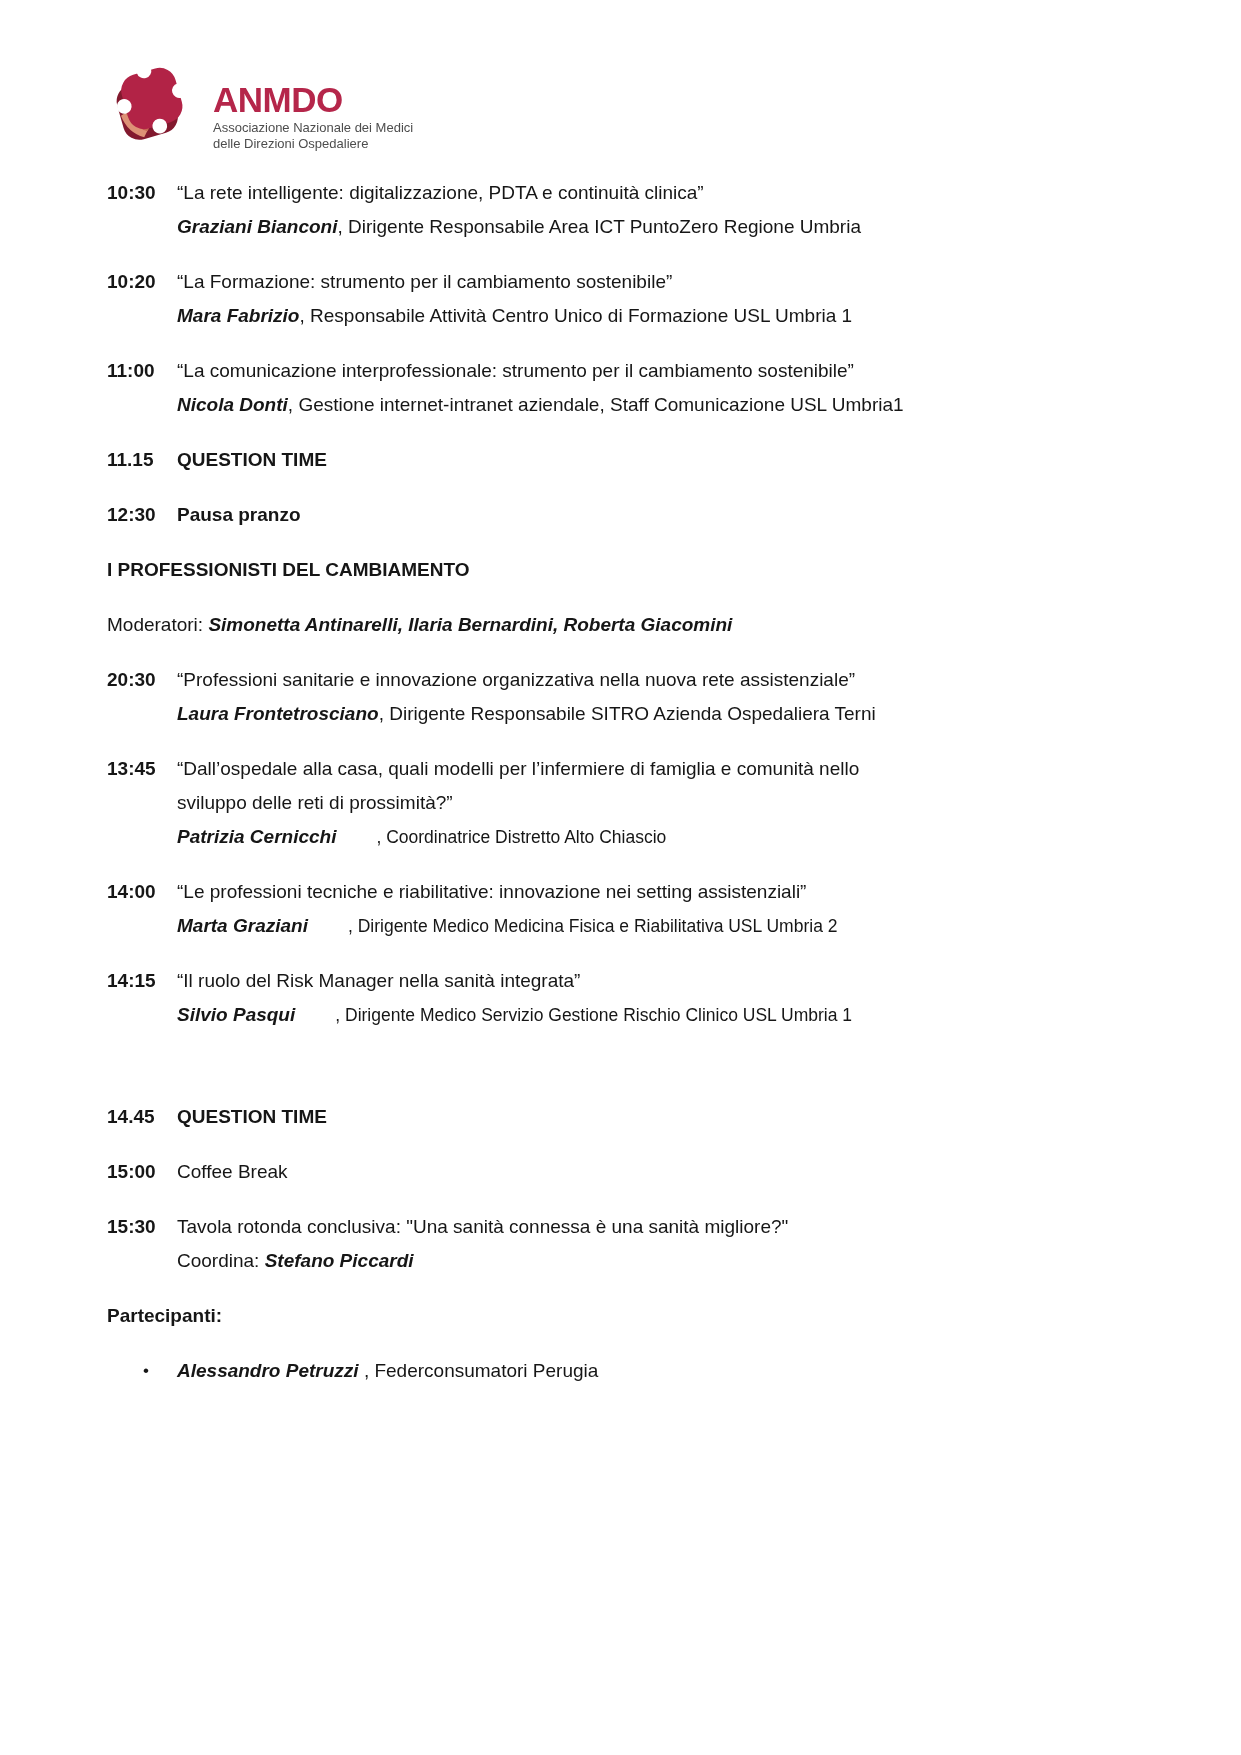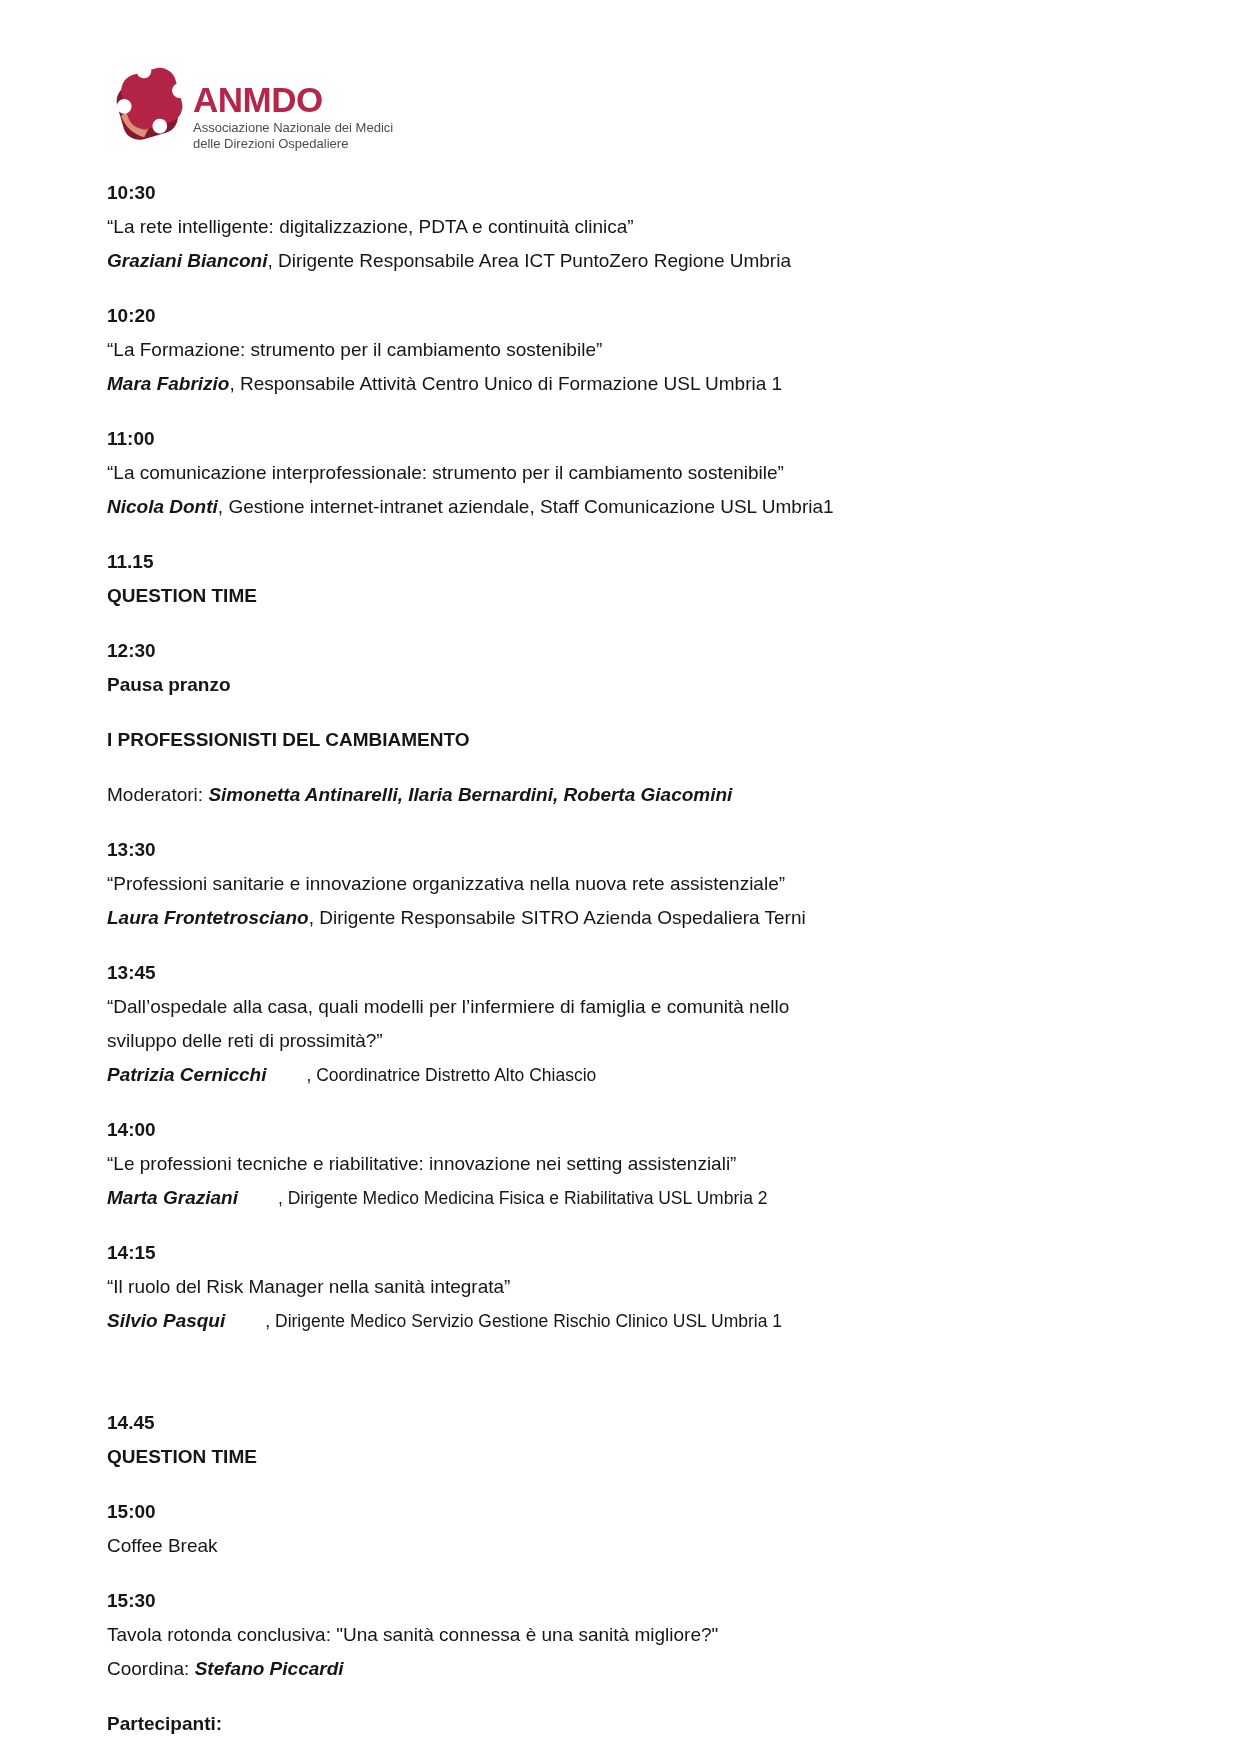--- a/index.html
+++ b/index.html
@@ -8,30 +8,30 @@
     width:1241px; height:1755px;
     font-family:"Liberation Sans", sans-serif;
     color:#161616;
     overflow:hidden;
   }
   .page { padding:60px 105px 0 107px; }
 
   
   .logo-row { display:flex; align-items:flex-start; margin-bottom:28px; height:88px; }
   .logo-mark { width:82px; height:86px; flex:none; }
-  .logo-text-block { padding-top:22px; margin-left:4px; }
+  .logo-text-block { padding-top:22px; margin-left:24px; }
   .logo-word {
     font-size:35px; font-weight:700; letter-spacing:-0.5px;
     color:#b5264a; line-height:1;
   }
   .logo-tagline { font-size:13px; color:#4d4d4d; line-height:1.25; margin-top:3px; }
 
   
   .schedule { }
-  .entry { display:flex; font-size:19px; line-height:34px; margin-bottom:21px;flex-direction:column; }
+  .entry { display:flex; font-size:19px; line-height:34px; margin-bottom:21px; }
   .entry.gap-lg { margin-top:68px; }
   .time { width:70px; flex:none; font-weight:700; }
   .time.bullet-cell { font-weight:400; padding-left:36px; font-size:17px; }
   .content { flex:1; min-width:0; }
   .line { white-space:normal; }
   .seg-r  { font-weight:400; font-style:normal; }
   .seg-b  { font-weight:700; font-style:normal; }
   .seg-bi { font-weight:700; font-style:italic; }
   .seg-rs { font-weight:400; font-style:normal; font-size:17.5px;padding-left:40px; }
 </style>
@@ -106,21 +106,21 @@
         <div class="content">
           <div class="line"><span class="seg-b">I PROFESSIONISTI DEL CAMBIAMENTO</span></div>
         </div>
       </div>
       <div class="entry">
         <div class="content">
           <div class="line"><span class="seg-r">Moderatori: </span><span class="seg-bi">Simonetta Antinarelli, Ilaria Bernardini, Roberta Giacomini</span></div>
         </div>
       </div>
       <div class="entry">
-        <div class="time">13:30</div>
+        <div class="time">20:30</div>
         <div class="content">
           <div class="line"><span class="seg-r">“Professioni sanitarie e innovazione organizzativa nella nuova  rete assistenziale”</span></div>
           <div class="line"><span class="seg-bi">Laura Frontetrosciano</span><span class="seg-r">, Dirigente Responsabile SITRO Azienda Ospedaliera Terni</span></div>
         </div>
       </div>
       <div class="entry">
         <div class="time">13:45</div>
         <div class="content">
           <div class="line"><span class="seg-r">“Dall’ospedale alla casa, quali modelli per l’infermiere di famiglia e comunità nello</span></div>
           <div class="line"><span class="seg-r">sviluppo delle reti di prossimità?”</span></div>

